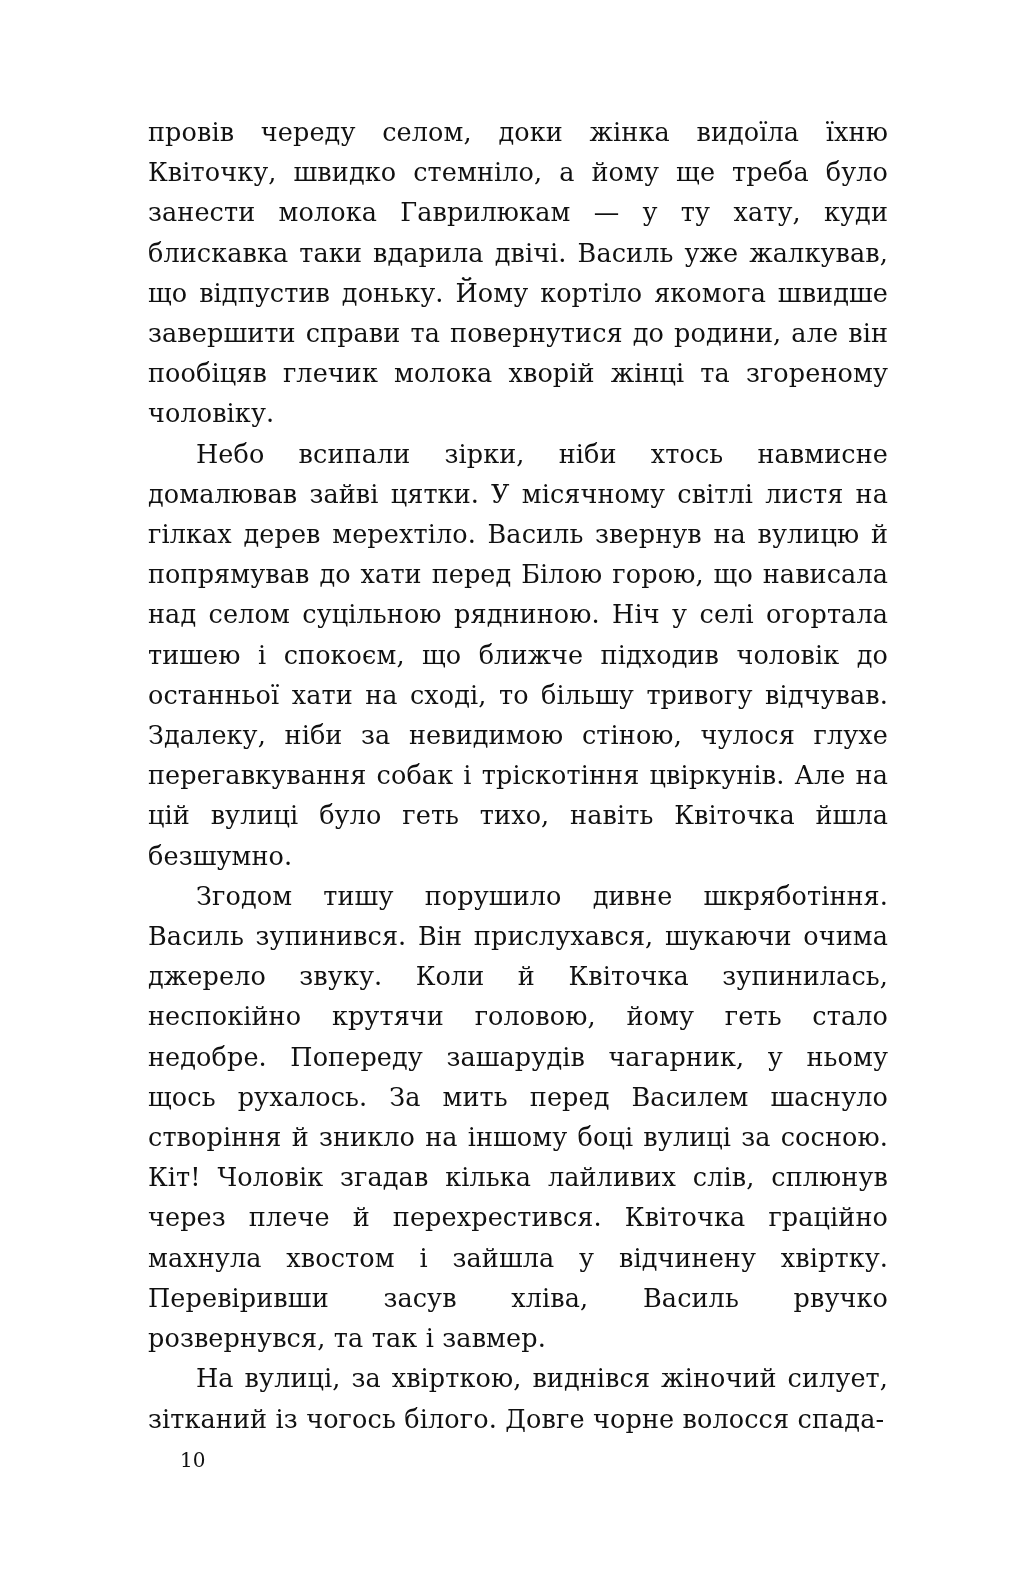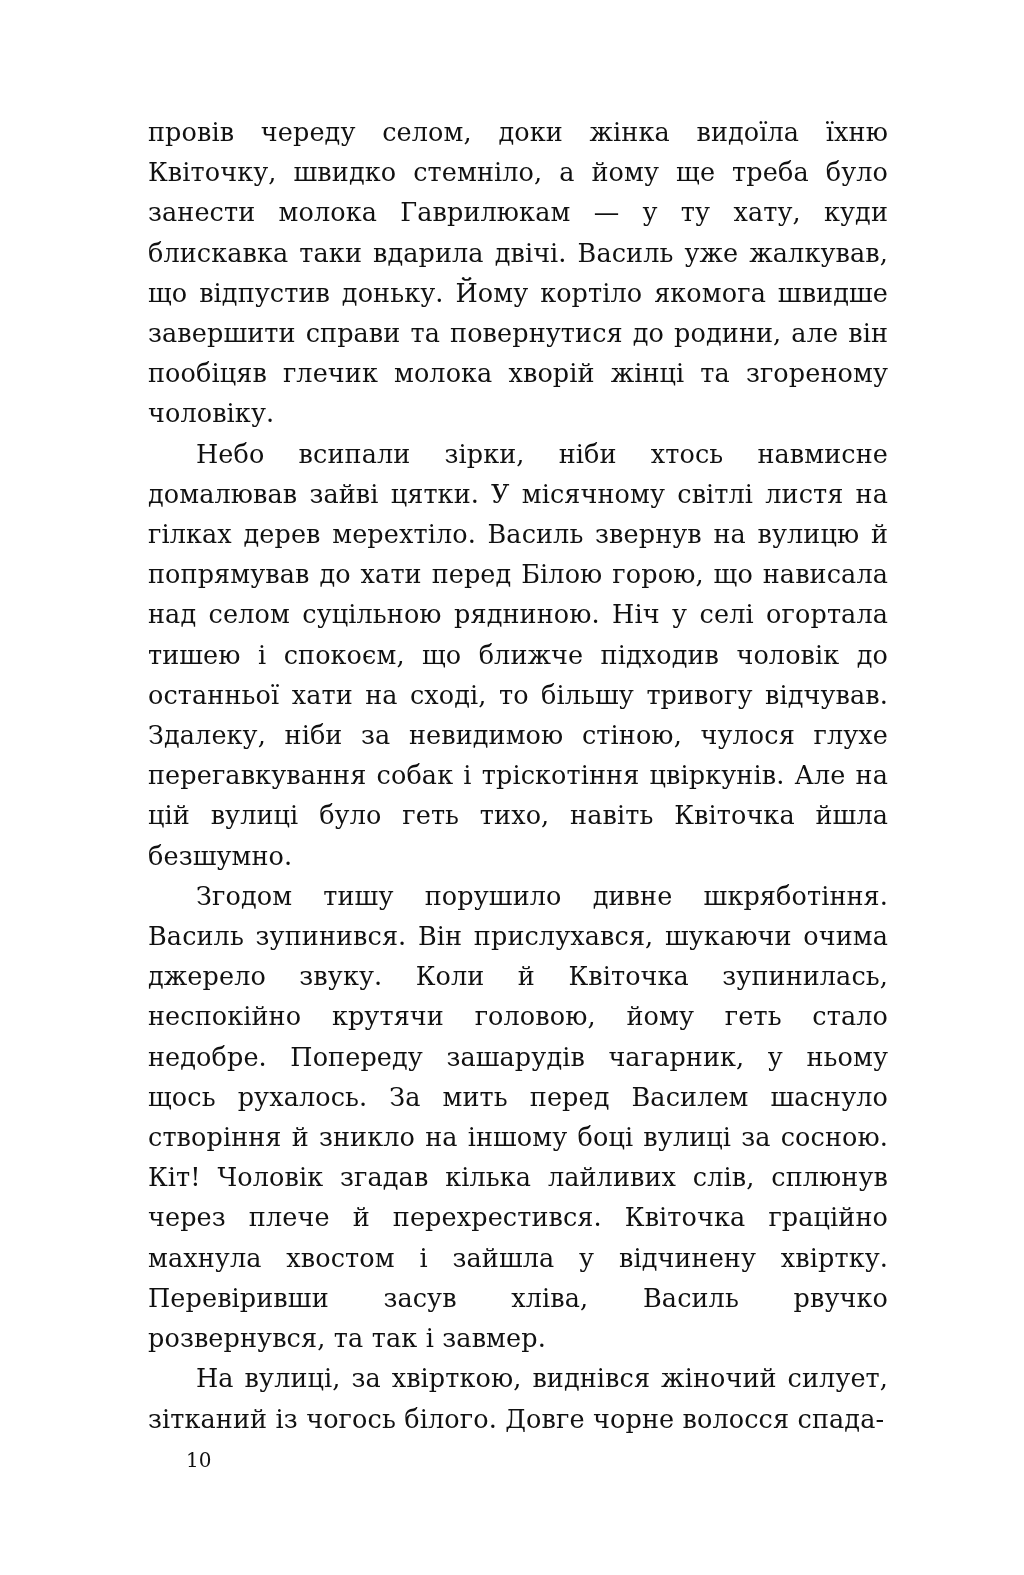--- a/index.html
+++ b/index.html
@@ -37,21 +37,21 @@
     text-justify: inter-word;
     letter-spacing: 0.1px;
     word-spacing: 0.2px;
     hyphens: manual;
   }
   .para + .para {
     text-indent: 48px;
   }
   .page-number {
     position: absolute;
-    left: 186px;
+    left: 180px;
     top: 1448px;
     font-size: 20px;
     line-height: 24px;
     color: #111111;
     font-family: "DejaVu Serif", "Liberation Serif", serif;
   }
 </style>
 </head>
 <body>
 

